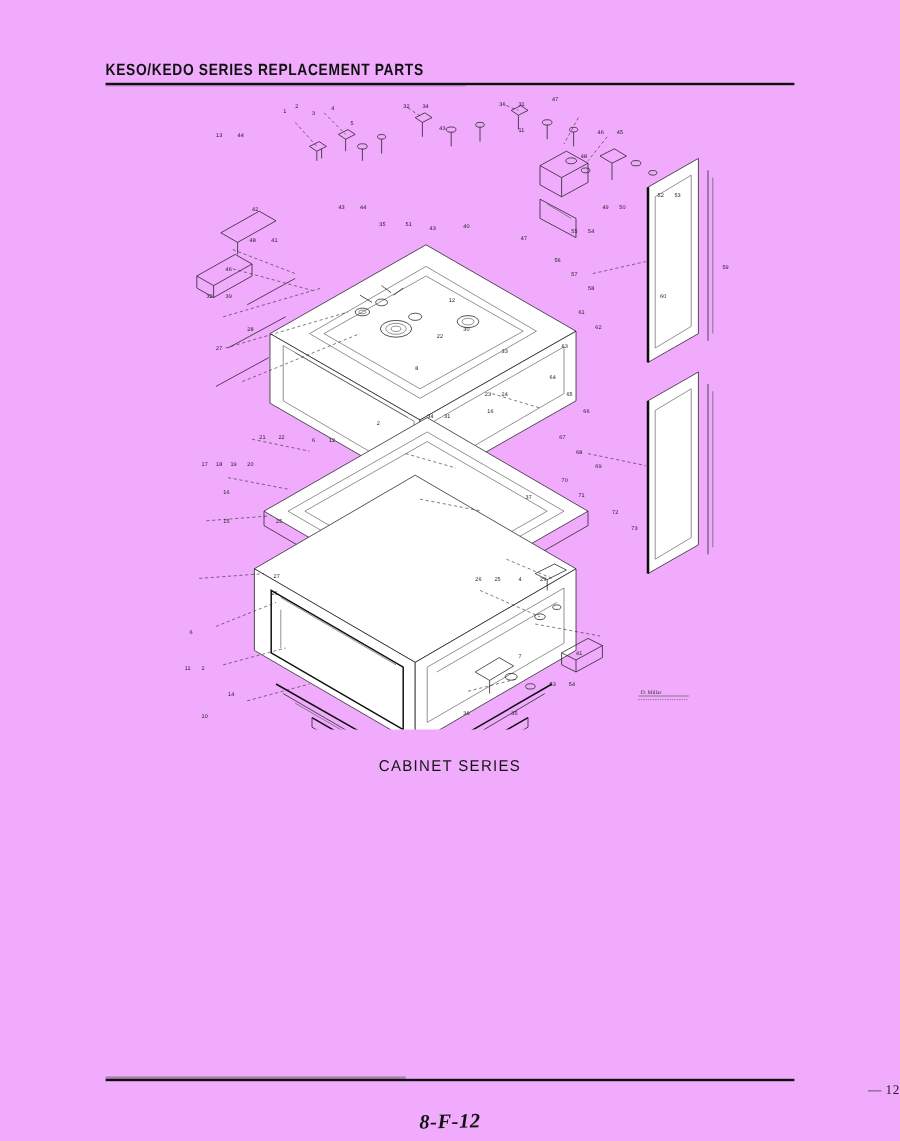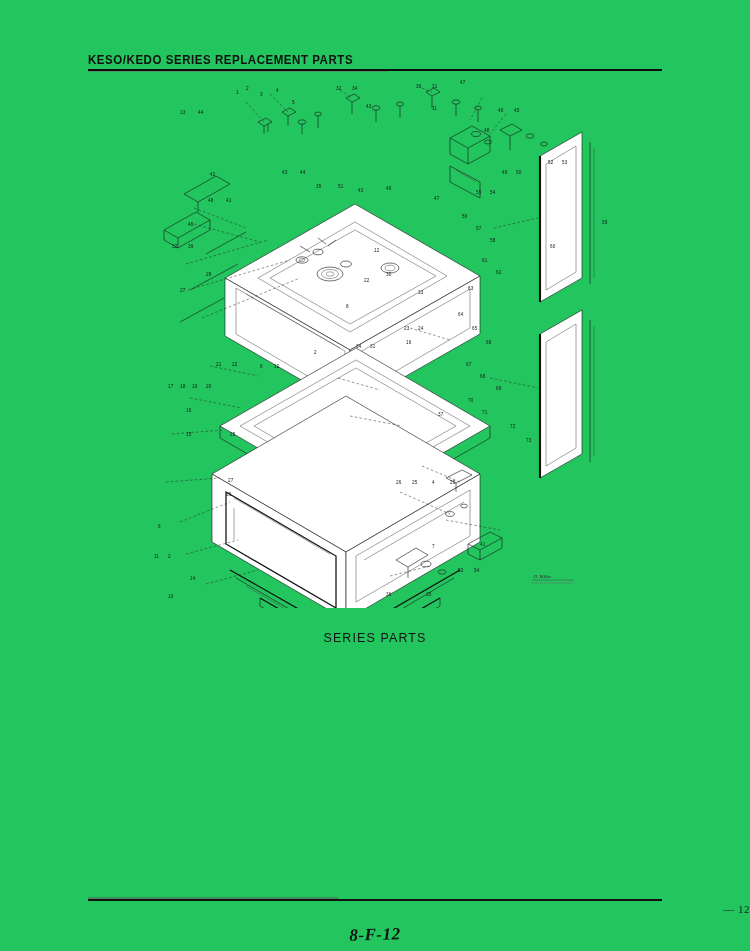--- a/index.html
+++ b/index.html
@@ -13,21 +13,21 @@
     position: relative;
     font-family: "Liberation Sans", sans-serif;
     overflow: hidden;
     -webkit-font-smoothing: none;
   }
 
   
   .page {
     position: absolute;
     inset: 0;
-    background: #22c55e;
+    background: #f0abfc;
   }
 
   
   .header-block {
     position: absolute;
     left: 88px;
     top: 52px;
     width: 574px;
   }
   .header-title {
@@ -440,20 +440,20 @@
 
       <g>
         <text class="sig" x="384" y="500">D.  Millar</text>
         <path class="ln-lt" d="M382 502 L424 502"></path>
         <path class="ln-lt" d="M382 505 L424 505" stroke-dasharray="1 1"></path>
       </g>
 
     </svg>
   </div>
 
-  <div class="fig-caption">SERIES PARTS</div>
+  <div class="fig-caption">CABINET SERIES</div>
 
   <div class="footer-rule-soft"></div>
   <div class="footer-rule"></div>
   <div class="page-number">— 12</div>
   <div class="hand-mark">8-F-12</div>
 
 </div>
 
 </body></html>

